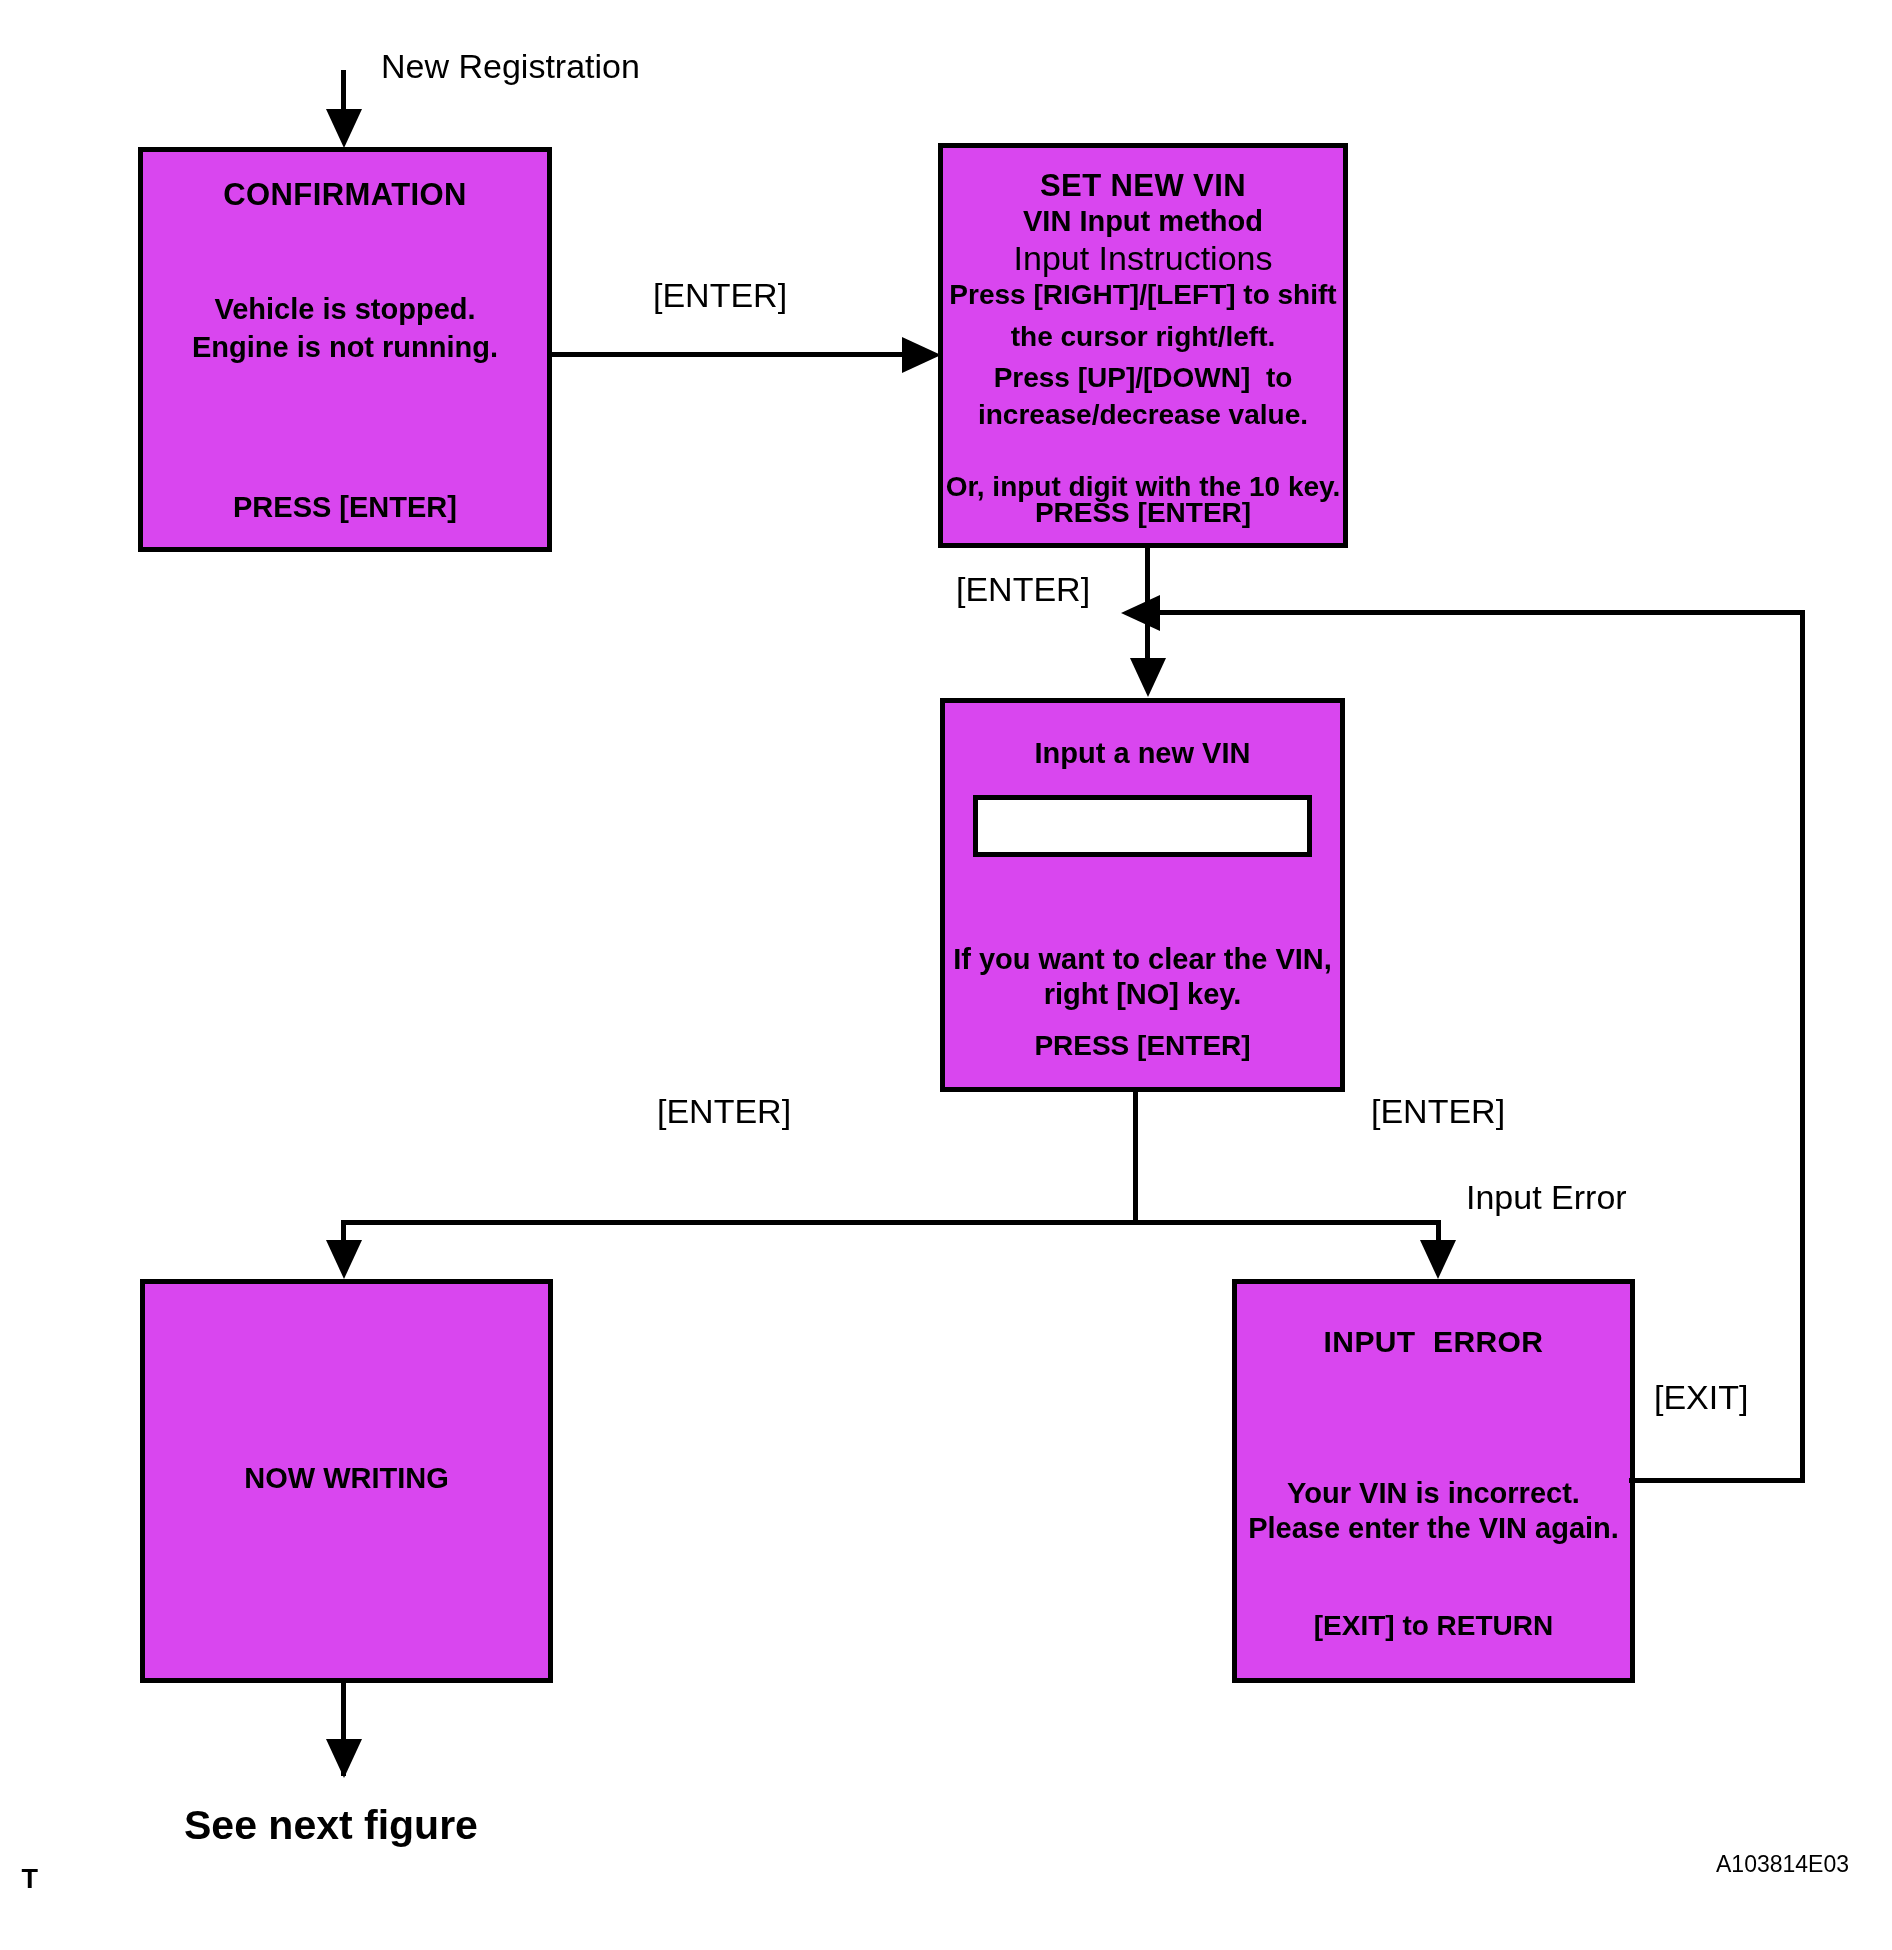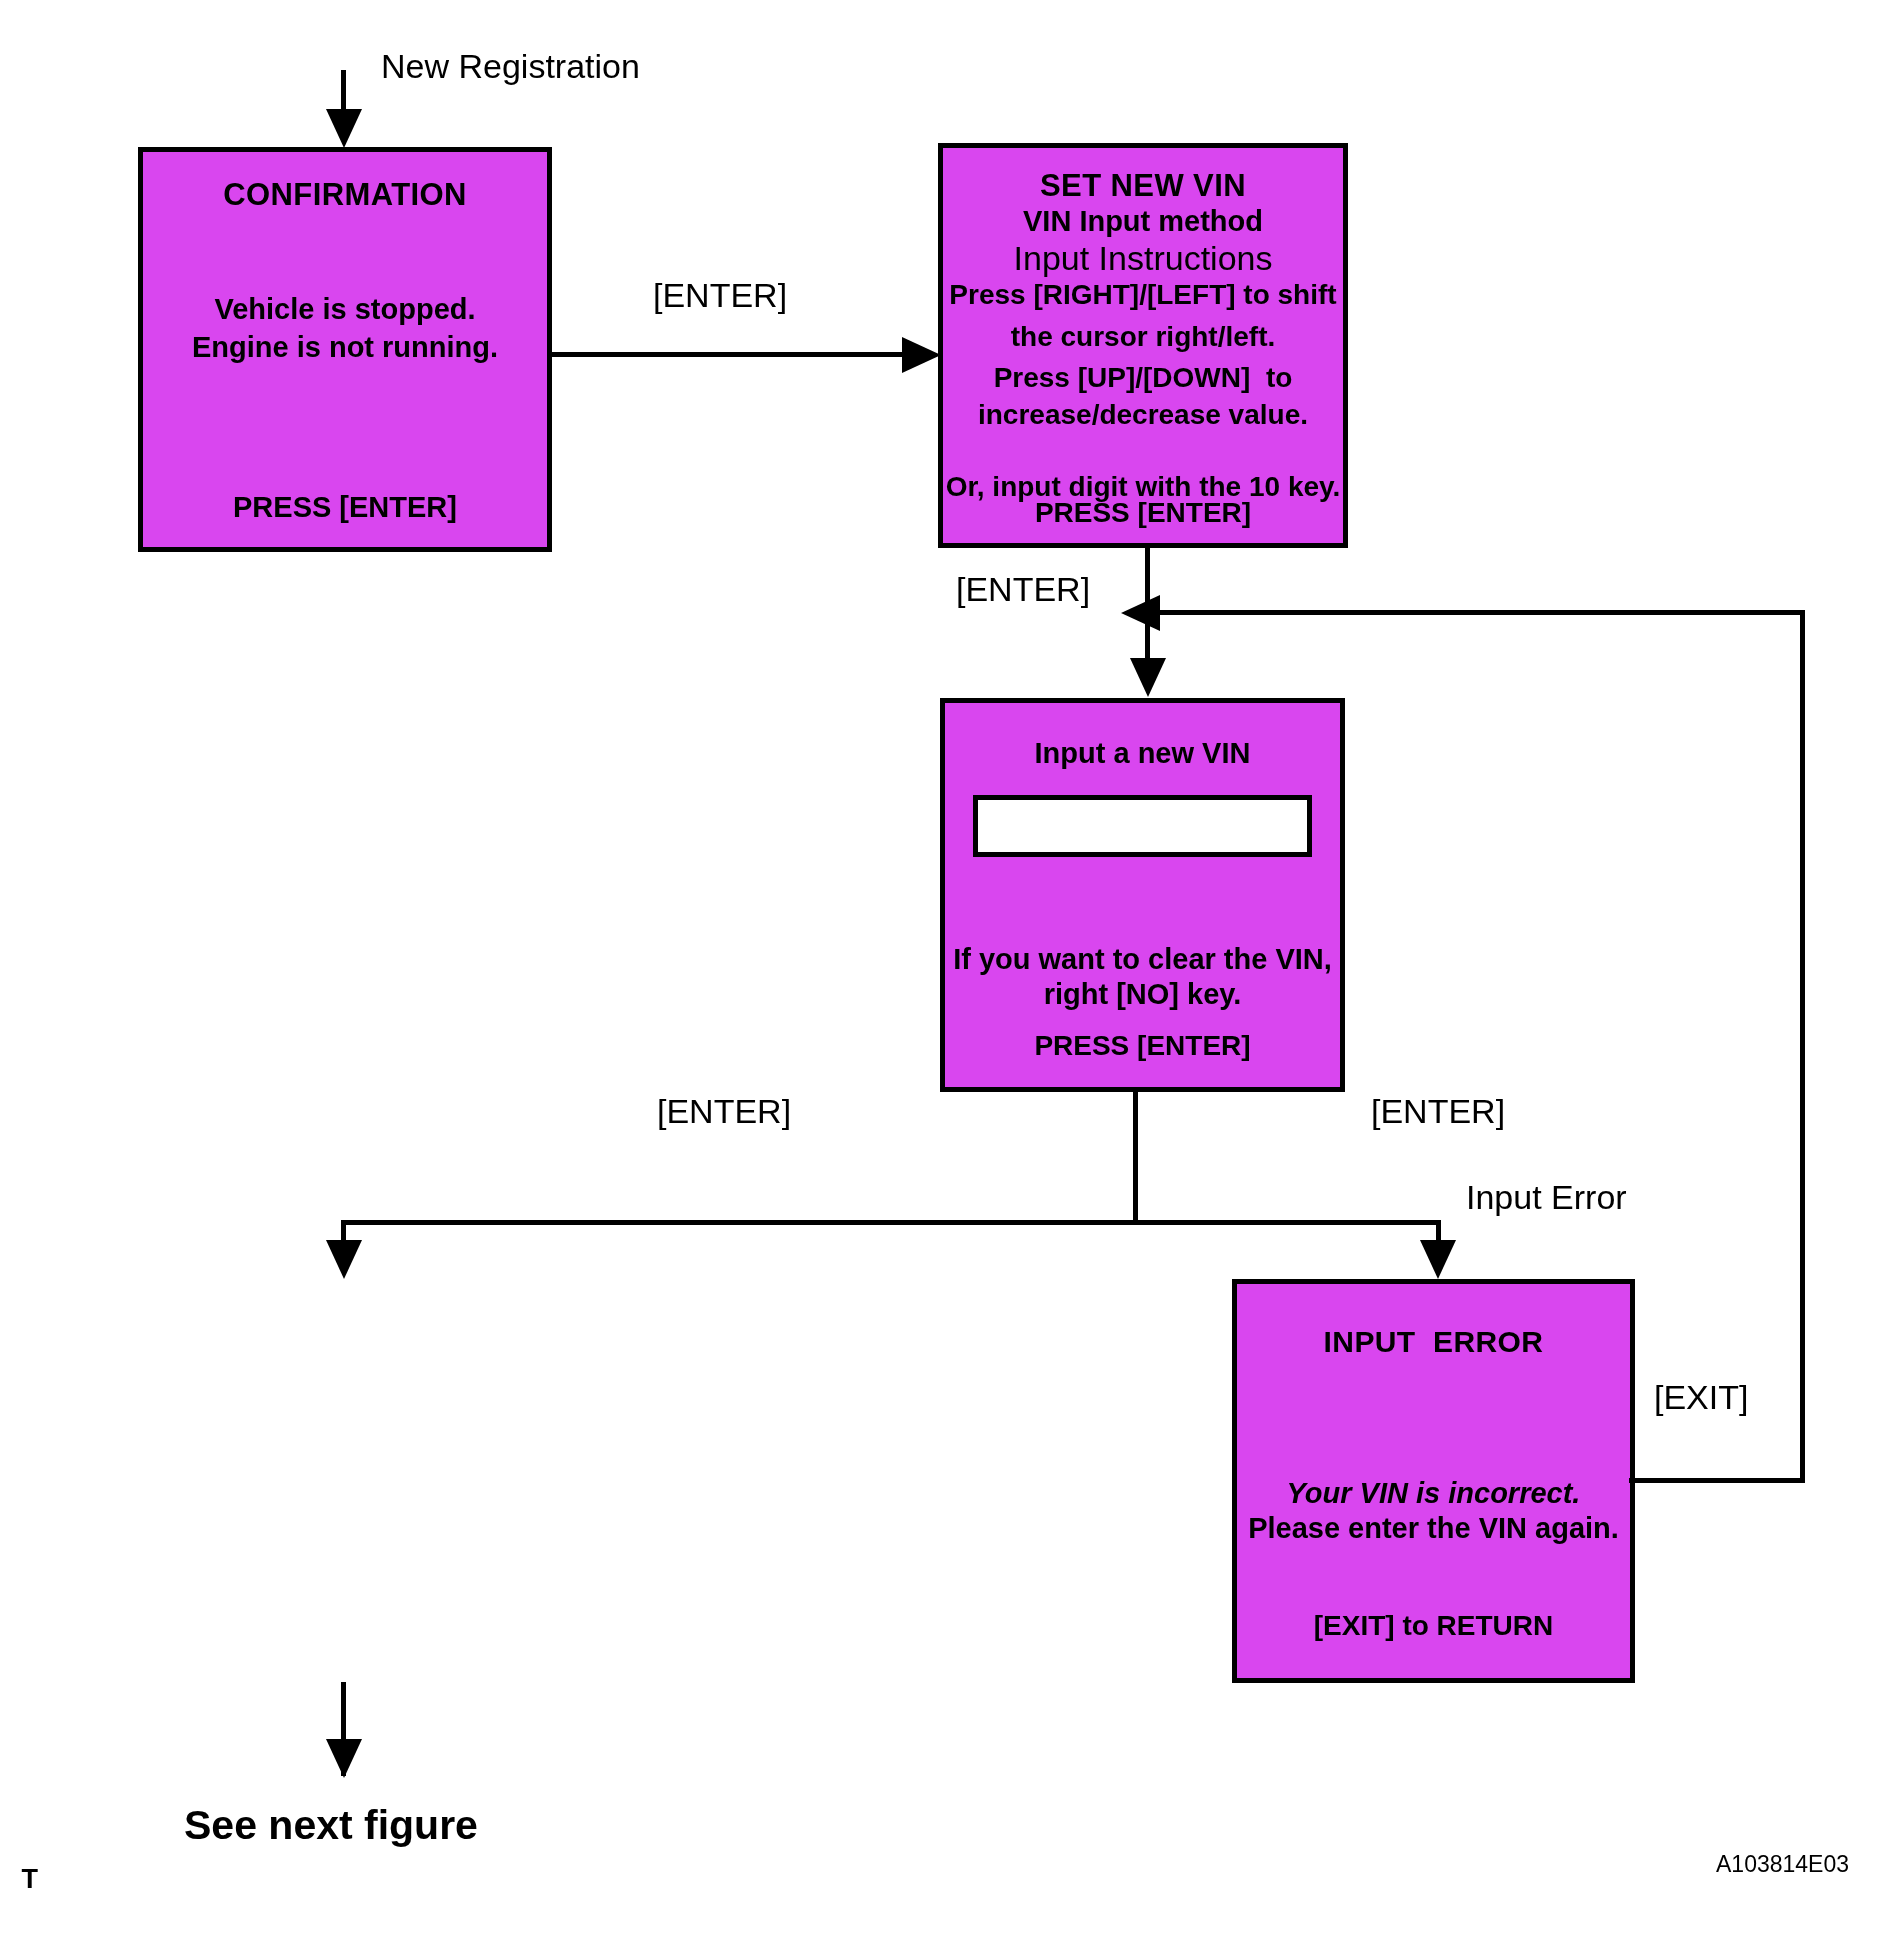--- a/index.html
+++ b/index.html
@@ -156,28 +156,31 @@
 
   <div class="ln-v" style="left:341px; top:1220px; height:46px;"></div>
   <div class="arrow arrow-down" style="left:326px; top:1240px;"></div>
   <div class="edge-label" style="left:657px; top:1092px;">[ENTER]</div>
 
   <div class="ln-v" style="left:1436px; top:1220px; height:46px;"></div>
   <div class="arrow arrow-down" style="left:1420px; top:1240px;"></div>
   <div class="edge-label" style="left:1371px; top:1092px;">[ENTER]</div>
   <div class="edge-label" style="left:1466px; top:1178px;">Input Error</div>
 
+  <div class="flow-box" style="left:140px; top:1279px; width:413px; height:404px;">
+    <div class="box-line" style="font-size:29px; margin-top:178px;">NOW WRITING</div>
+  </div>
 
   <div class="ln-v" style="left:341px; top:1682px; height:94px;"></div>
   <div class="arrow arrow-down" style="left:326px; top:1739px;"></div>
   <div class="caption-bold" style="left:184px; top:1802px;">See next figure</div>
 
   <div class="flow-box" style="left:1232px; top:1279px; width:403px; height:404px;">
     <div class="box-title" style="font-size:30px; margin-top:41px;">INPUT  ERROR</div>
-    <div class="box-line" style="font-size:29px; margin-top:118px;font-style:italic;">Your VIN is incorrect.</div>
+    <div class="box-line" style="font-size:29px; margin-top:118px;">Your VIN is incorrect.</div>
     <div class="box-line" style="font-size:29px; margin-top:1.8px;">Please enter the VIN again.</div>
     <div class="box-footer" style="font-size:28px; bottom:36px;">[EXIT] to RETURN</div>
   </div>
 
   <div class="ln-h" style="left:1629px; top:1478px; width:176px;"></div>
   <div class="ln-v" style="left:1800px; top:610px; height:873px;"></div>
   <div class="ln-h" style="left:1158px; top:610px; width:647px;"></div>
   <div class="arrow arrow-left" style="left:1121px; top:595px;"></div>
   <div class="edge-label" style="left:1654px; top:1378px;">[EXIT]</div>
 

